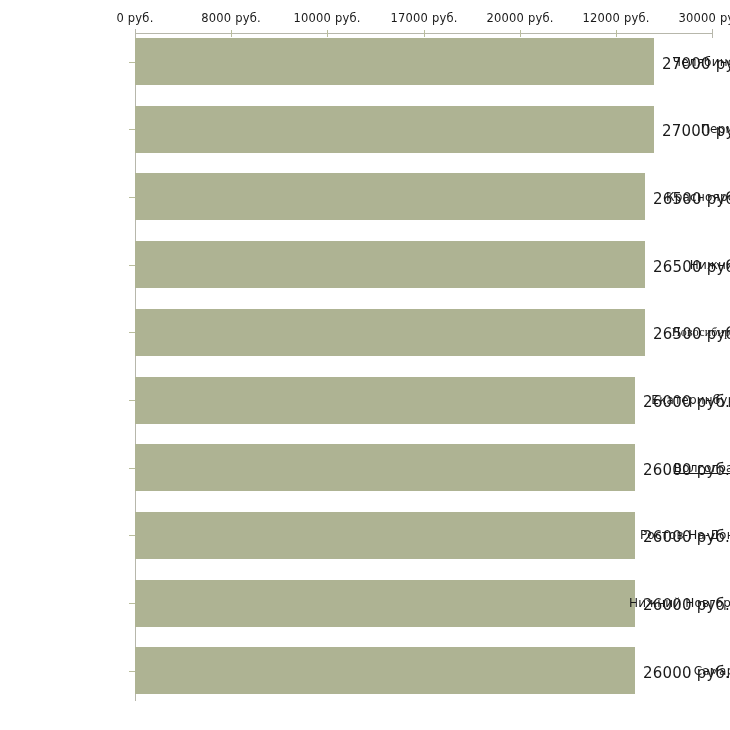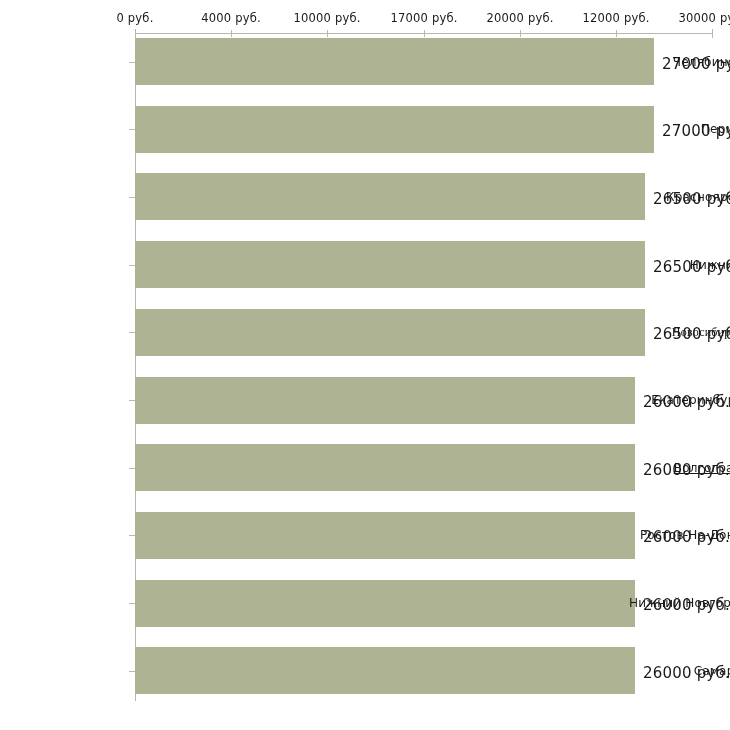--- a/index.html
+++ b/index.html
@@ -114,21 +114,21 @@
         <div class="axis-tick edge" style="left: 123px;"></div>
         <div class="axis-tick" style="left: 219px;"></div>
         <div class="axis-tick" style="left: 315px;"></div>
         <div class="axis-tick" style="left: 412px;"></div>
         <div class="axis-tick" style="left: 508px;"></div>
         <div class="axis-tick" style="left: 604px;"></div>
         <div class="axis-tick edge" style="left: 700px;"></div>
       </div>
     <div id="x-tick-labels">
         <div class="axis-tick-label" style="left: 123px;">0 руб.</div>
-        <div class="axis-tick-label" style="left: 219px;">4000 руб.</div>
+        <div class="axis-tick-label" style="left: 219px;">8000 руб.</div>
         <div class="axis-tick-label" style="left: 315px;">10000 руб.</div>
         <div class="axis-tick-label" style="left: 412px;">17000 руб.</div>
         <div class="axis-tick-label" style="left: 508px;">20000 руб.</div>
         <div class="axis-tick-label" style="left: 604px;">12000 руб.</div>
         <div class="axis-tick-label" style="left: 700px;">30000 руб.</div>
       </div>
 
     <div class="y-axis-line"></div>
     <div id="y-ticks">
         <div class="y-tick" style="top: 62px;"></div>

